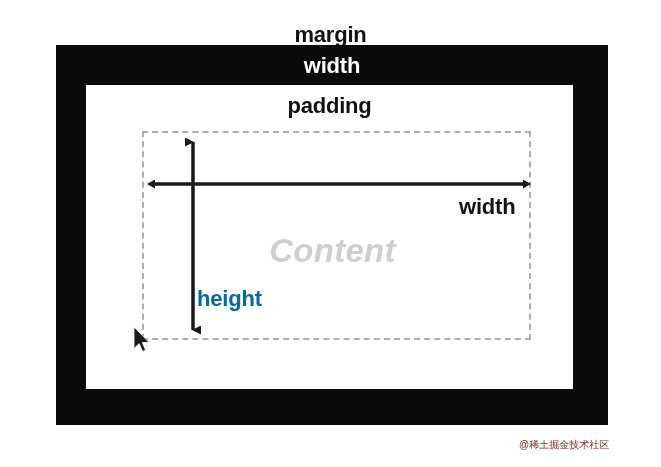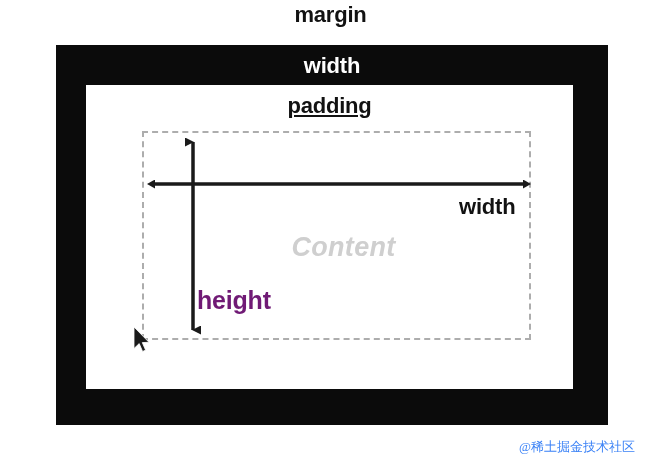--- a/index.html
+++ b/index.html
@@ -15,21 +15,21 @@
     width: 661px;
     height: 467px;
     background: #ffffff;
     overflow: hidden;
   }
 
   
   .label-margin {
     position: absolute;
     left: 0;
-    top: 2px;
+    top: 22px;
     width: 661px;
     text-align: center;
     font-size: 22px;
     font-weight: bold;
     color: #121212;
     letter-spacing: -0.2px;
   }
 
   
   .border-box {
@@ -64,40 +64,39 @@
   .label-padding {
     position: absolute;
     left: 0;
     top: 8px;
     width: 487px;
     text-align: center;
     font-size: 22px;
     font-weight: bold;
     color: #121212;
     letter-spacing: -0.2px;
-    text-decoration: underline;
   }
 
   
   .content-box {
     position: absolute;
     left: 142px;
     top: 131px;
     width: 389px;
     height: 209px;
     border: 2px dashed #adadad;
     box-sizing: border-box;
   }
   .label-content {
     position: absolute;
-    left: 149px;
+    left: 138px;
     top: 232px;
     width: 389px;
     text-align: center;
-    font-size: 27px;
+    font-size: 33px;
     font-style: italic;
     font-weight: bold;
     color: #cfcfcf;
     letter-spacing: 0.3px;
   }
 
   
   .arrows {
     position: absolute;
     left: 0;
@@ -115,43 +114,43 @@
     font-size: 22px;
     font-weight: bold;
     color: #121212;
     letter-spacing: -0.2px;
     margin-left: 22px;
   }
   .label-height {
     position: absolute;
     left: 197px;
     top: 286px;
-    font-size: 25px;
-    font-weight: bold;
-    color: #701a75;
+    font-size: 22px;
+    font-weight: bold;
+    color: #0369a1;
     letter-spacing: -0.2px;
   }
 
   
   .cursor {
     position: absolute;
     left: 132px;
     top: 326px;
     width: 20px;
     height: 28px;
   }
 
   
   .watermark {
     position: absolute;
     left: 519px;
     top: 438px;
-    font-size: 13px;
-    color: #3b82f6;
-    font-family: Liberation Serif, serif;
+    font-size: 10px;
+    color: #7f1d1d;
+    font-family: Liberation Sans, sans-serif;
     white-space: nowrap;
   }
 </style>
 </head>
 <body>
 
 <div id="screenshot">
 
   <div class="label-margin">margin</div>
 

